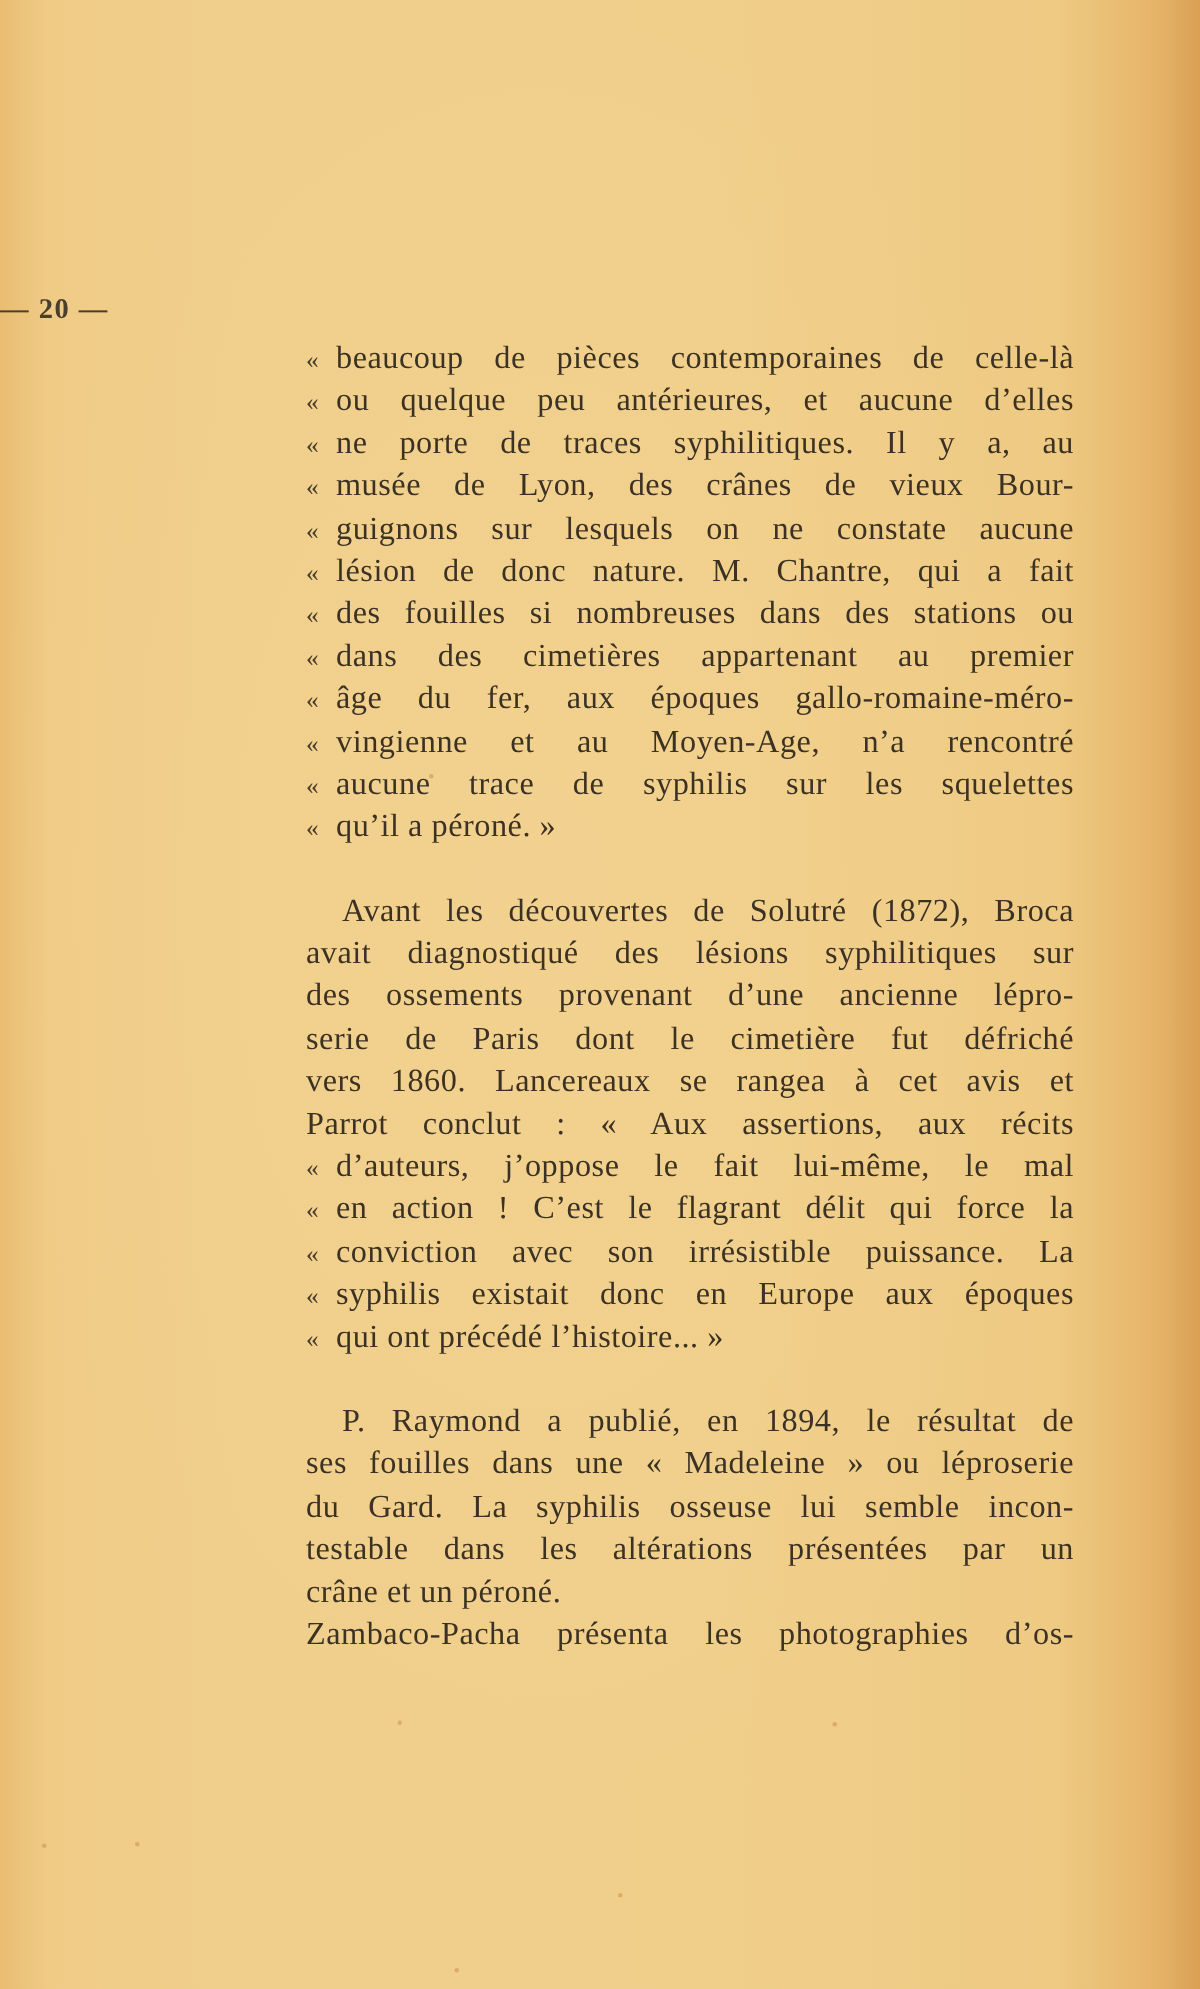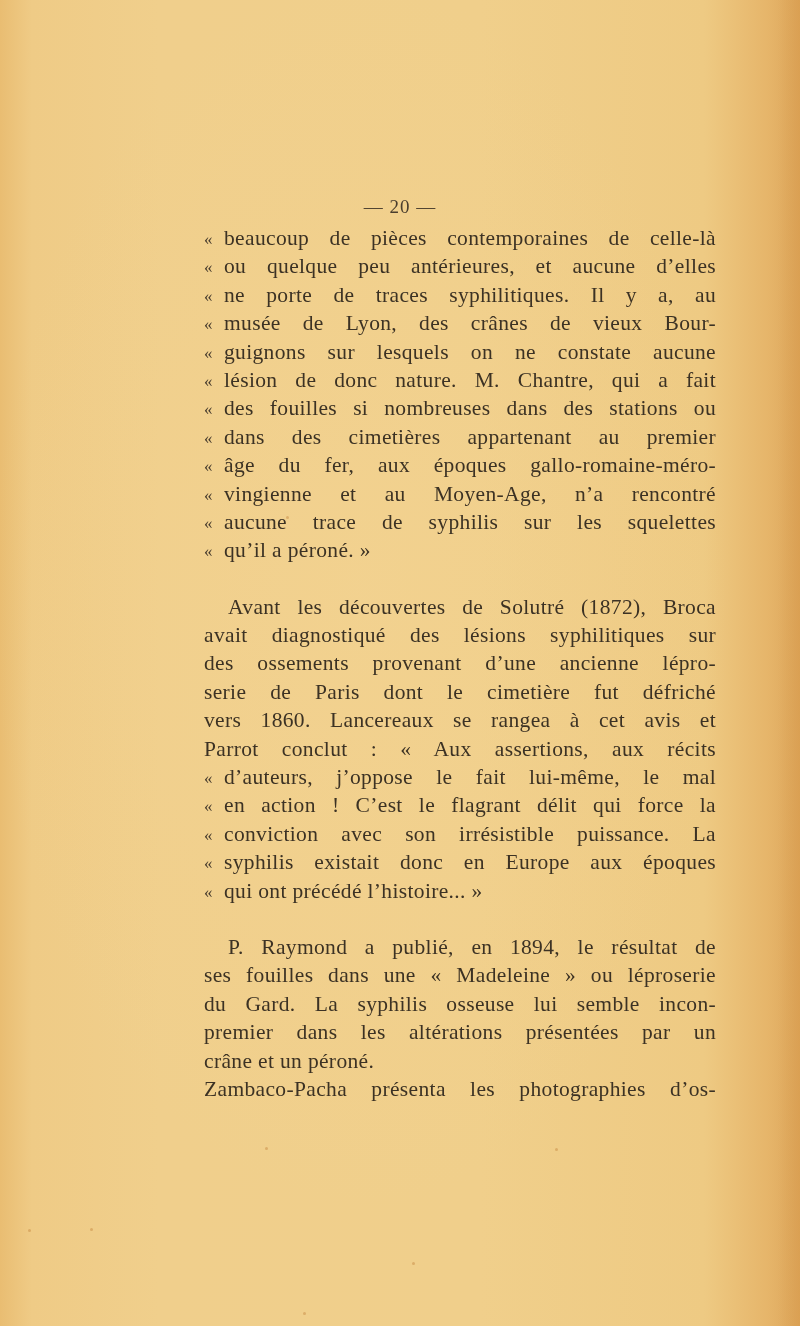--- a/index.html
+++ b/index.html
@@ -27,25 +27,25 @@
     right: 0;
     width: 22px;
     height: 100%;
     background: linear-gradient(90deg, rgba(220,160,80,0) 0%, rgba(214,150,70,0.35) 100%);
   }
   .page-number {
     position: absolute;
     top: 196px;
     left: 0;
     width: 800px;
-    text-align: center;
     font-family: "Liberation Serif", serif;
     font-size: 19px;
     color: #4a3e2e;
     letter-spacing: 1px;
+    font-weight: bold;
   }
   .text-block {
     position: absolute;
     top: 224px;
     left: 204px;
     width: 512px;
   }
   .line {
     height: 28.4px;
     line-height: 28.4px;
@@ -113,21 +113,21 @@
   <div class="line"><span>Parrot conclut : « Aux assertions, aux récits</span></div>
   <div class="line"><span class="q">«</span><span>d’auteurs, j’oppose le fait lui-même, le mal</span></div>
   <div class="line"><span class="q">«</span><span>en action ! C’est le flagrant délit qui force la</span></div>
   <div class="line"><span class="q">«</span><span>conviction avec son irrésistible puissance. La</span></div>
   <div class="line"><span class="q">«</span><span>syphilis existait donc en Europe aux époques</span></div>
   <div class="line last"><span class="q">«</span><span>qui ont précédé l’histoire... »</span></div>
 
   <div class="line indent"><span>P. Raymond a publié, en 1894, le résultat de</span></div>
   <div class="line"><span>ses fouilles dans une « Madeleine » ou léproserie</span></div>
   <div class="line"><span>du Gard. La syphilis osseuse lui semble incon-</span></div>
-  <div class="line"><span>premier dans les altérations présentées par un</span></div>
+  <div class="line"><span>testable dans les altérations présentées par un</span></div>
   <div class="line last"><span>crâne et un péroné.</span></div>
 
   <div class="line"><span>Zambaco-Pacha présenta les photographies d’os-</span></div>
 </div>
 
 <div class="speck" style="left:90px;top:1228px;"></div>
 <div class="speck" style="left:265px;top:1147px;"></div>
 <div class="speck" style="left:412px;top:1262px;"></div>
 <div class="speck" style="left:555px;top:1148px;"></div>
 <div class="speck" style="left:303px;top:1312px;"></div>

